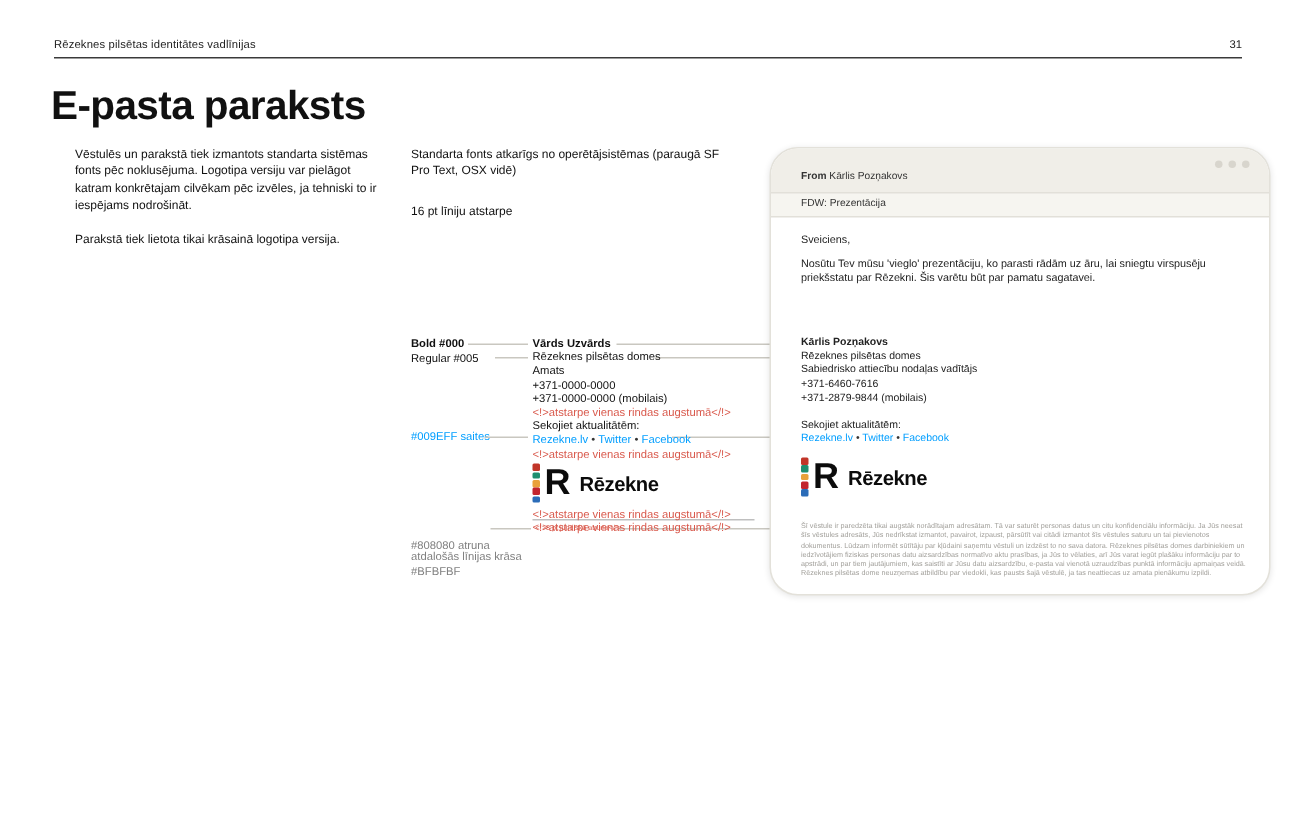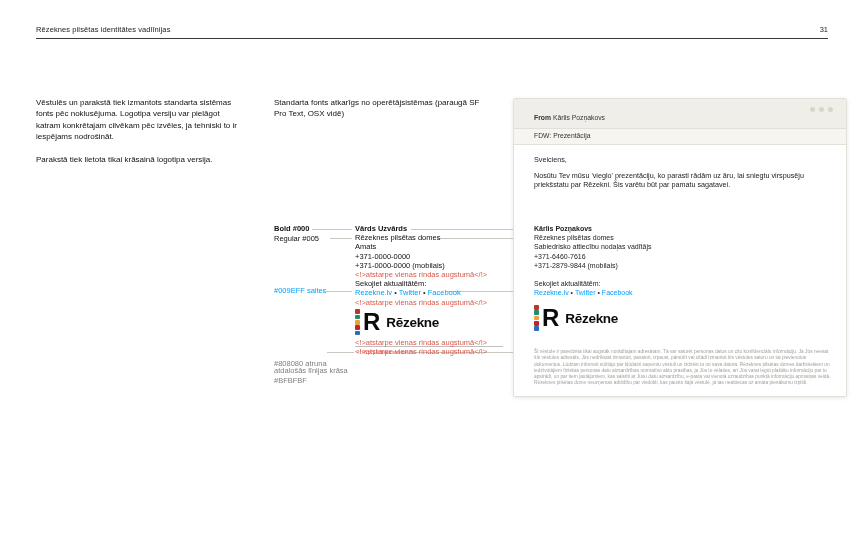--- a/index.html
+++ b/index.html
@@ -8,21 +8,21 @@
     font-family:"Liberation Sans","DejaVu Sans",sans-serif;color:#1d1d1f;
     overflow:hidden;margin:0 auto;
   }
   .abs{position:absolute;}
   
   .doc-header{top:25px;left:36px;font-size:7.5px;color:#222;letter-spacing:.1px;text-align:right;}
   .page-num{top:25px;right:36px;font-size:7.5px;color:#222;}
   .header-rule{top:38px;left:36px;width:792px;height:1px;background:#3a3a3a;}
   
   .page-title{top:55px;left:34px;font-size:27px;font-weight:700;letter-spacing:-.4px;color:#111;}
-  .intro{top:97px;left:36px;width:208px;font-size:8px;line-height:11.4px;color:#111;}
+  .intro{top:97px;left:50px;width:208px;font-size:8px;line-height:11.4px;color:#111;}
   .intro p{margin:0 0 11px 0;}
   .midnote{top:97px;left:274px;width:210px;font-size:8px;line-height:11.4px;color:#111;}
   .midspec{top:135px;left:274px;width:210px;font-size:8px;line-height:11.4px;color:#111;}
   
   .ann{font-size:7.5px;color:#111;}
   .ann.bold{font-weight:700;}
   .ann.blue{color:var(--link);}
   .ann.gray{color:var(--gray);}
   
   .line{height:1px;background:#c9c7c0;}
@@ -35,21 +35,21 @@
   .tinyred{font-size:4.8px;color:var(--red);white-space:nowrap;}
   .bold{font-weight:700;}
   
   .logo{display:flex;align-items:center;height:27px;}
   .strip{display:flex;flex-direction:column;justify-content:space-between;height:26px;width:5px;}
   .strip span{width:5px;height:4.6px;border-radius:1px;display:block;}
   .logo-r{font-size:24px;font-weight:800;color:#0b0b0b;margin-left:3px;line-height:26px;letter-spacing:-1px;}
   .logo-word{font-size:13.5px;font-weight:700;color:#0b0b0b;margin-left:7px;letter-spacing:-.3px;}
   
   .card{top:98px;left:513px;width:332px;height:297px;background:#fff;border:1px solid #e3e1da;
-        border-radius:2px;box-shadow:0 1px 4px rgba(0,0,0,.10);overflow:hidden;}
+        border-radius:19px;box-shadow:0 1px 4px rgba(0,0,0,.10);overflow:hidden;}
   .card-top{position:absolute;top:0;left:0;right:0;height:29px;background:#f0eee8;}
   .card-subject-row{position:absolute;top:29px;left:0;right:0;height:16px;background:#f6f5f0;}
   .card-sep{position:absolute;left:0;right:0;height:1px;background:#e2e0d9;}
   .dots{position:absolute;top:8px;right:13px;display:flex;gap:4px;}
   .dots span{width:5px;height:5px;border-radius:50%;background:#d8d5cd;display:block;}
   .card-from{position:absolute;top:15px;left:20px;font-size:6.8px;color:#333;}
   .card-subject{position:absolute;top:33px;left:20px;font-size:6.8px;color:#333;}
   .card-body{position:absolute;left:20px;font-size:7.2px;line-height:9.2px;color:#222;width:302px;}
   .card-sig{position:absolute;left:20px;font-size:7px;line-height:9.2px;color:#222;white-space:nowrap;}
   .disclaimer{position:absolute;left:20px;top:250px;width:300px;font-size:4.8px;line-height:6.3px;
@@ -57,28 +57,30 @@
 </style>
 </head>
 <body>
 
 <div class="page">
 
   <div class="abs doc-header">Rēzeknes pilsētas identitātes vadlīnijas</div>
   <div class="abs page-num">31</div>
   <div class="abs header-rule"></div>
 
+  <div class="abs page-title">E-pasta paraksts</div>
 
   <div class="abs intro">
     <p>Vēstulēs un parakstā tiek izmantots standarta sistēmas fonts pēc noklusējuma. Logotipa versiju var pielāgot katram konkrētajam cilvēkam pēc izvēles, ja tehniski to ir iespējams nodrošināt.</p>
     <p>Parakstā tiek lietota tikai krāsainā logotipa versija.</p>
   </div>
 
   <div class="abs midnote">Standarta fonts atkarīgs no operētājsistēmas (paraugā SF Pro Text, OSX vidē)</div>
   <div class="abs midspec">
+    <div>16 pt līniju atstarpe</div>
   </div>
 
   <div class="abs ann bold" style="top:224px;left:274px;">Bold #000</div>
   <div class="abs ann" style="top:233.5px;left:274px;">Regular #005</div>
   <div class="abs ann blue" style="top:286px;left:274px;">#009EFF saites</div>
   <div class="abs ann gray" style="top:359px;left:274px;">#808080 atruna</div>
   <div class="abs ann gray" style="top:366px;left:274px;">atdalošās līnijas krāsa</div>
   <div class="abs ann gray" style="top:375.5px;left:274px;">#BFBFBF</div>
 
   <div class="abs line" style="top:229px;left:312px;width:40px;"></div>

